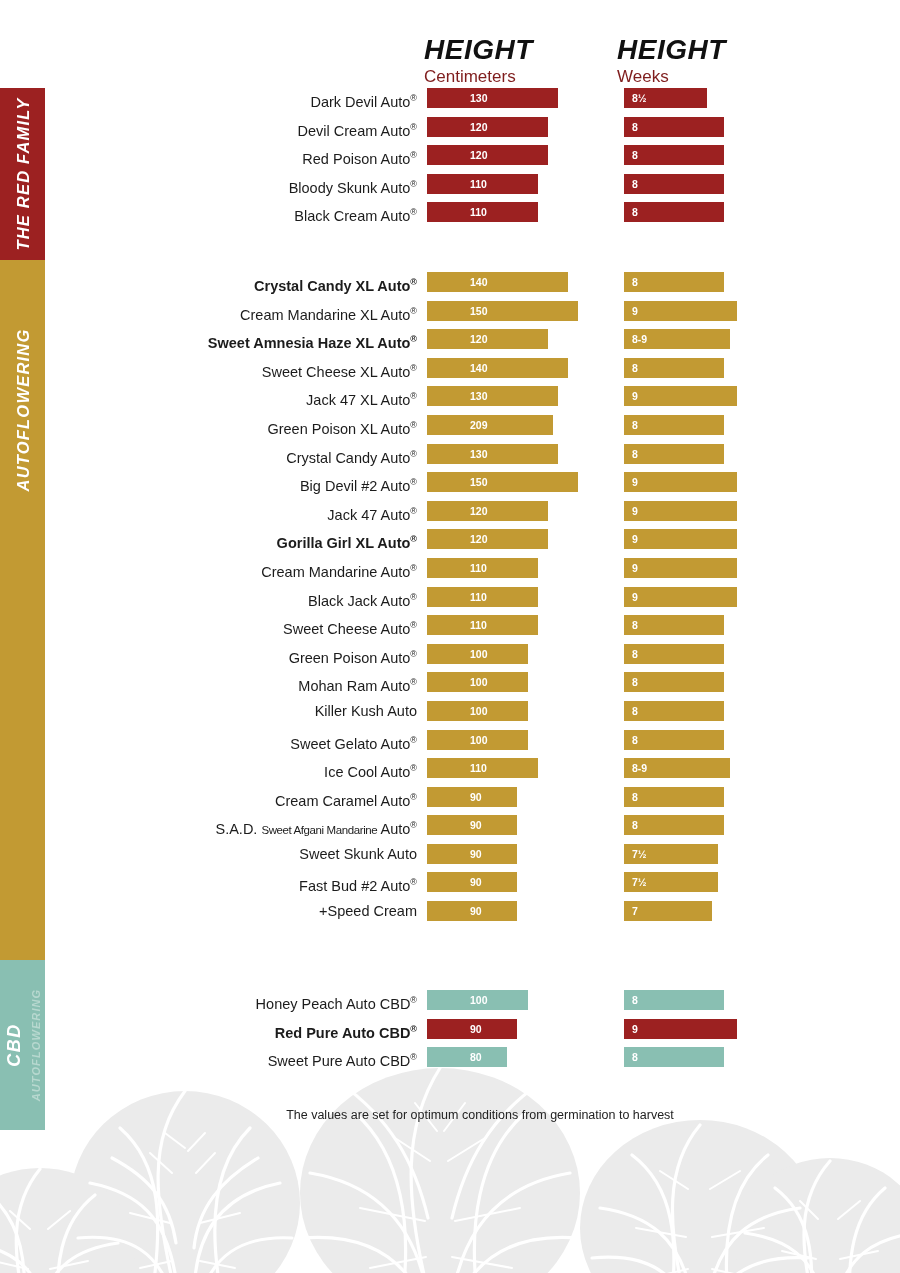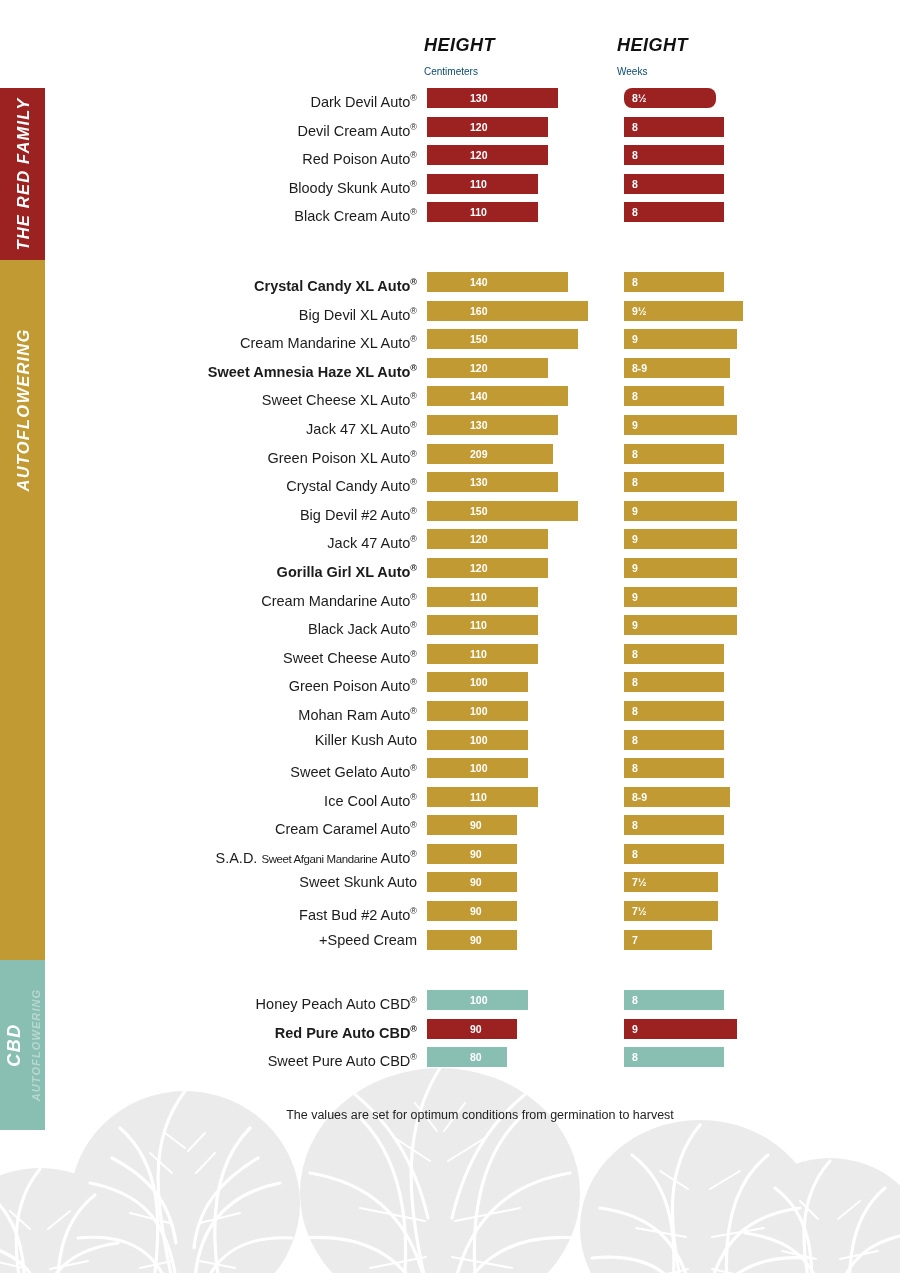--- a/index.html
+++ b/index.html
@@ -39,25 +39,25 @@
     position:absolute;left:36px;top:50%;
     transform:translate(-50%,-50%) rotate(-90deg);
     transform-origin:center center;
     font-style:italic;font-weight:bold;font-size:11px;letter-spacing:1.1px;
     color:#b7d8cf;white-space:nowrap;
   }
 
   
   .colhead{position:absolute;z-index:2;}
   .colhead .big{
-    font-style:italic;font-weight:bold;font-size:18px;letter-spacing:0.5px;
+    font-style:italic;font-weight:bold;font-size:28px;letter-spacing:0.5px;
     color:#111111;line-height:1;
   }
   .colhead .small{
-    font-size:10px;color:#0c4a6e;margin-top:12px;display:block;line-height:1;
+    font-size:17px;color:#7f1d1d;margin-top:4px;display:block;line-height:1;
   }
   #head-height{left:424px;top:36px;}
   #head-harvest{left:617px;top:36px;}
 
   
   .group{position:absolute;left:0;width:900px;z-index:2;}
   #group-red{top:88px;}
   #group-auto{top:272px;}
   #group-cbd{top:990px;}
 
@@ -173,21 +173,21 @@
 </div>
 <div class="colhead" id="head-harvest">
   <span class="big">HEIGHT</span>
   <span class="small">Weeks</span>
 </div>
 
 <div class="group" id="group-red">
     <div class="row">
       <div class="label">Dark Devil Auto<span class="sup">®</span></div>
       <div class="bar height c-red" style="width: 130.65px;">130</div>
-      <div class="bar harvest c-red" style="width: 92px; border-radius: 8px;">8½</div>
+      <div class="bar harvest c-red" style="width: 83px;">8½</div>
     </div>
     <div class="row">
       <div class="label">Devil Cream Auto<span class="sup">®</span></div>
       <div class="bar height c-red" style="width: 120.6px;">120</div>
       <div class="bar harvest c-red" style="width: 100px;">8</div>
     </div>
     <div class="row">
       <div class="label">Red Poison Auto<span class="sup">®</span></div>
       <div class="bar height c-red" style="width: 120.6px;">120</div>
       <div class="bar harvest c-red" style="width: 100px;">8</div>
@@ -203,25 +203,20 @@
       <div class="bar harvest c-red" style="width: 100px;">8</div>
     </div>
   </div>
 <div class="group" id="group-auto">
     <div class="row">
       <div class="label bold">Crystal Candy XL Auto<span class="sup">®</span></div>
       <div class="bar height c-gold" style="width: 140.7px;">140</div>
       <div class="bar harvest c-gold" style="width: 100px;">8</div>
     </div>
     <div class="row">
-      <div class="label">Big Devil XL Auto<span class="sup">®</span></div>
-      <div class="bar height c-gold" style="width: 160.8px;">160</div>
-      <div class="bar harvest c-gold" style="width: 118.75px;">9½</div>
-    </div>
-    <div class="row">
       <div class="label">Cream Mandarine XL Auto<span class="sup">®</span></div>
       <div class="bar height c-gold" style="width: 150.75px;">150</div>
       <div class="bar harvest c-gold" style="width: 112.5px;">9</div>
     </div>
     <div class="row">
       <div class="label bold">Sweet Amnesia Haze XL Auto<span class="sup">®</span></div>
       <div class="bar height c-gold" style="width: 120.6px;">120</div>
       <div class="bar harvest c-gold" style="width: 106.25px;">8-9</div>
     </div>
     <div class="row">

